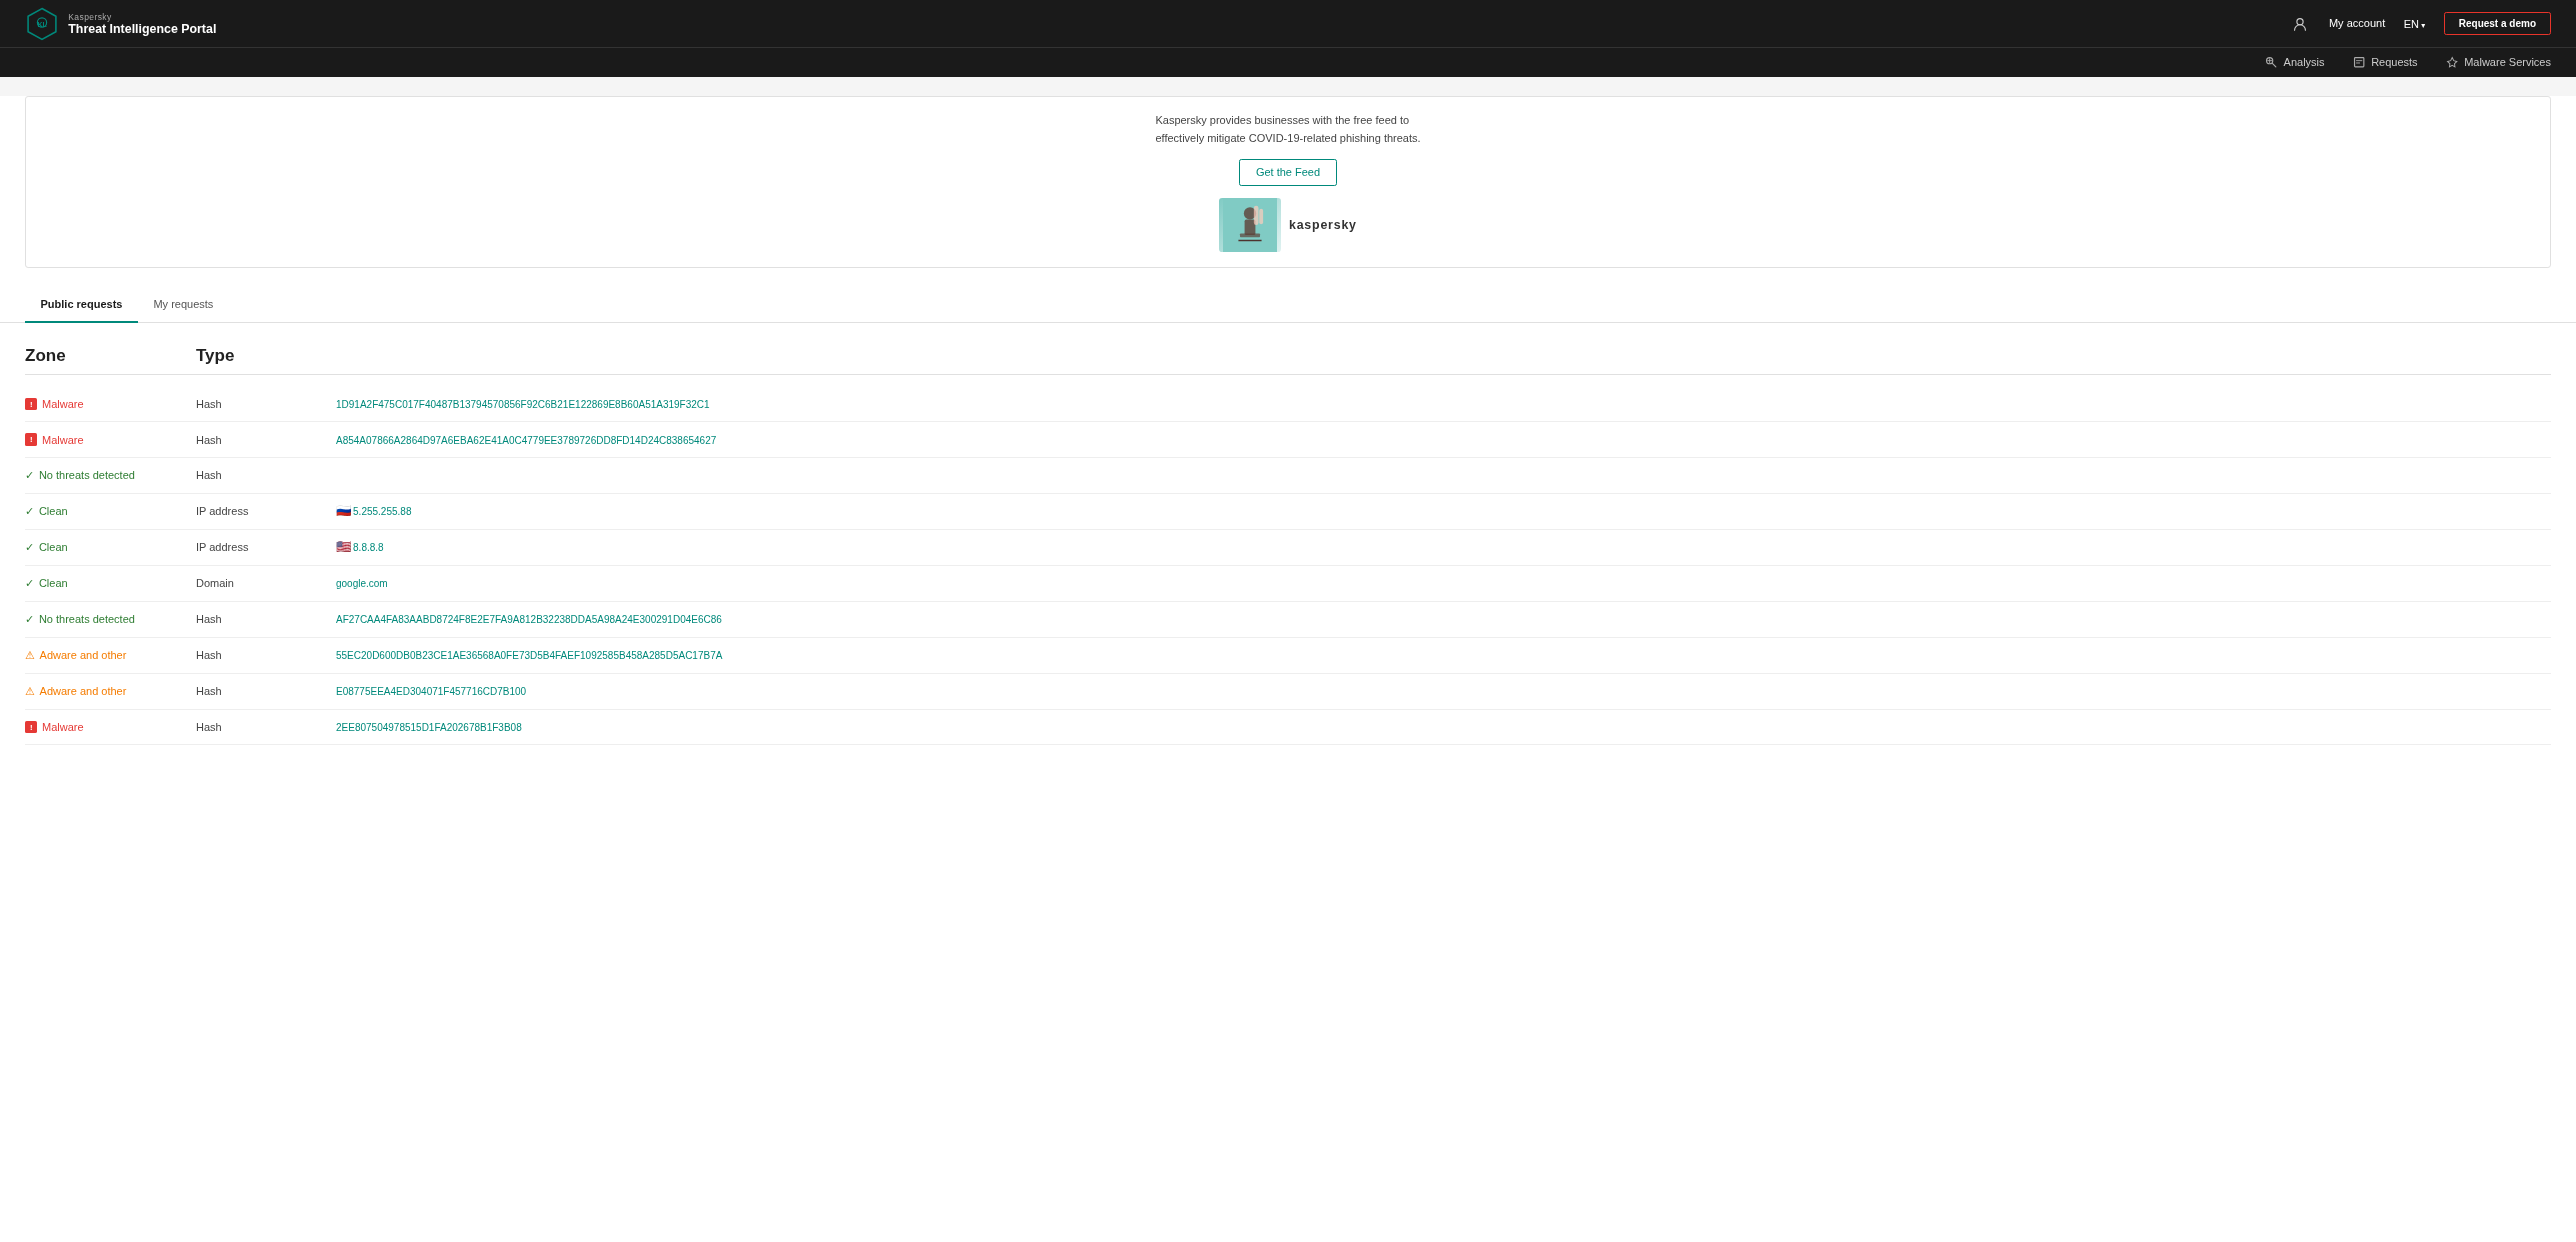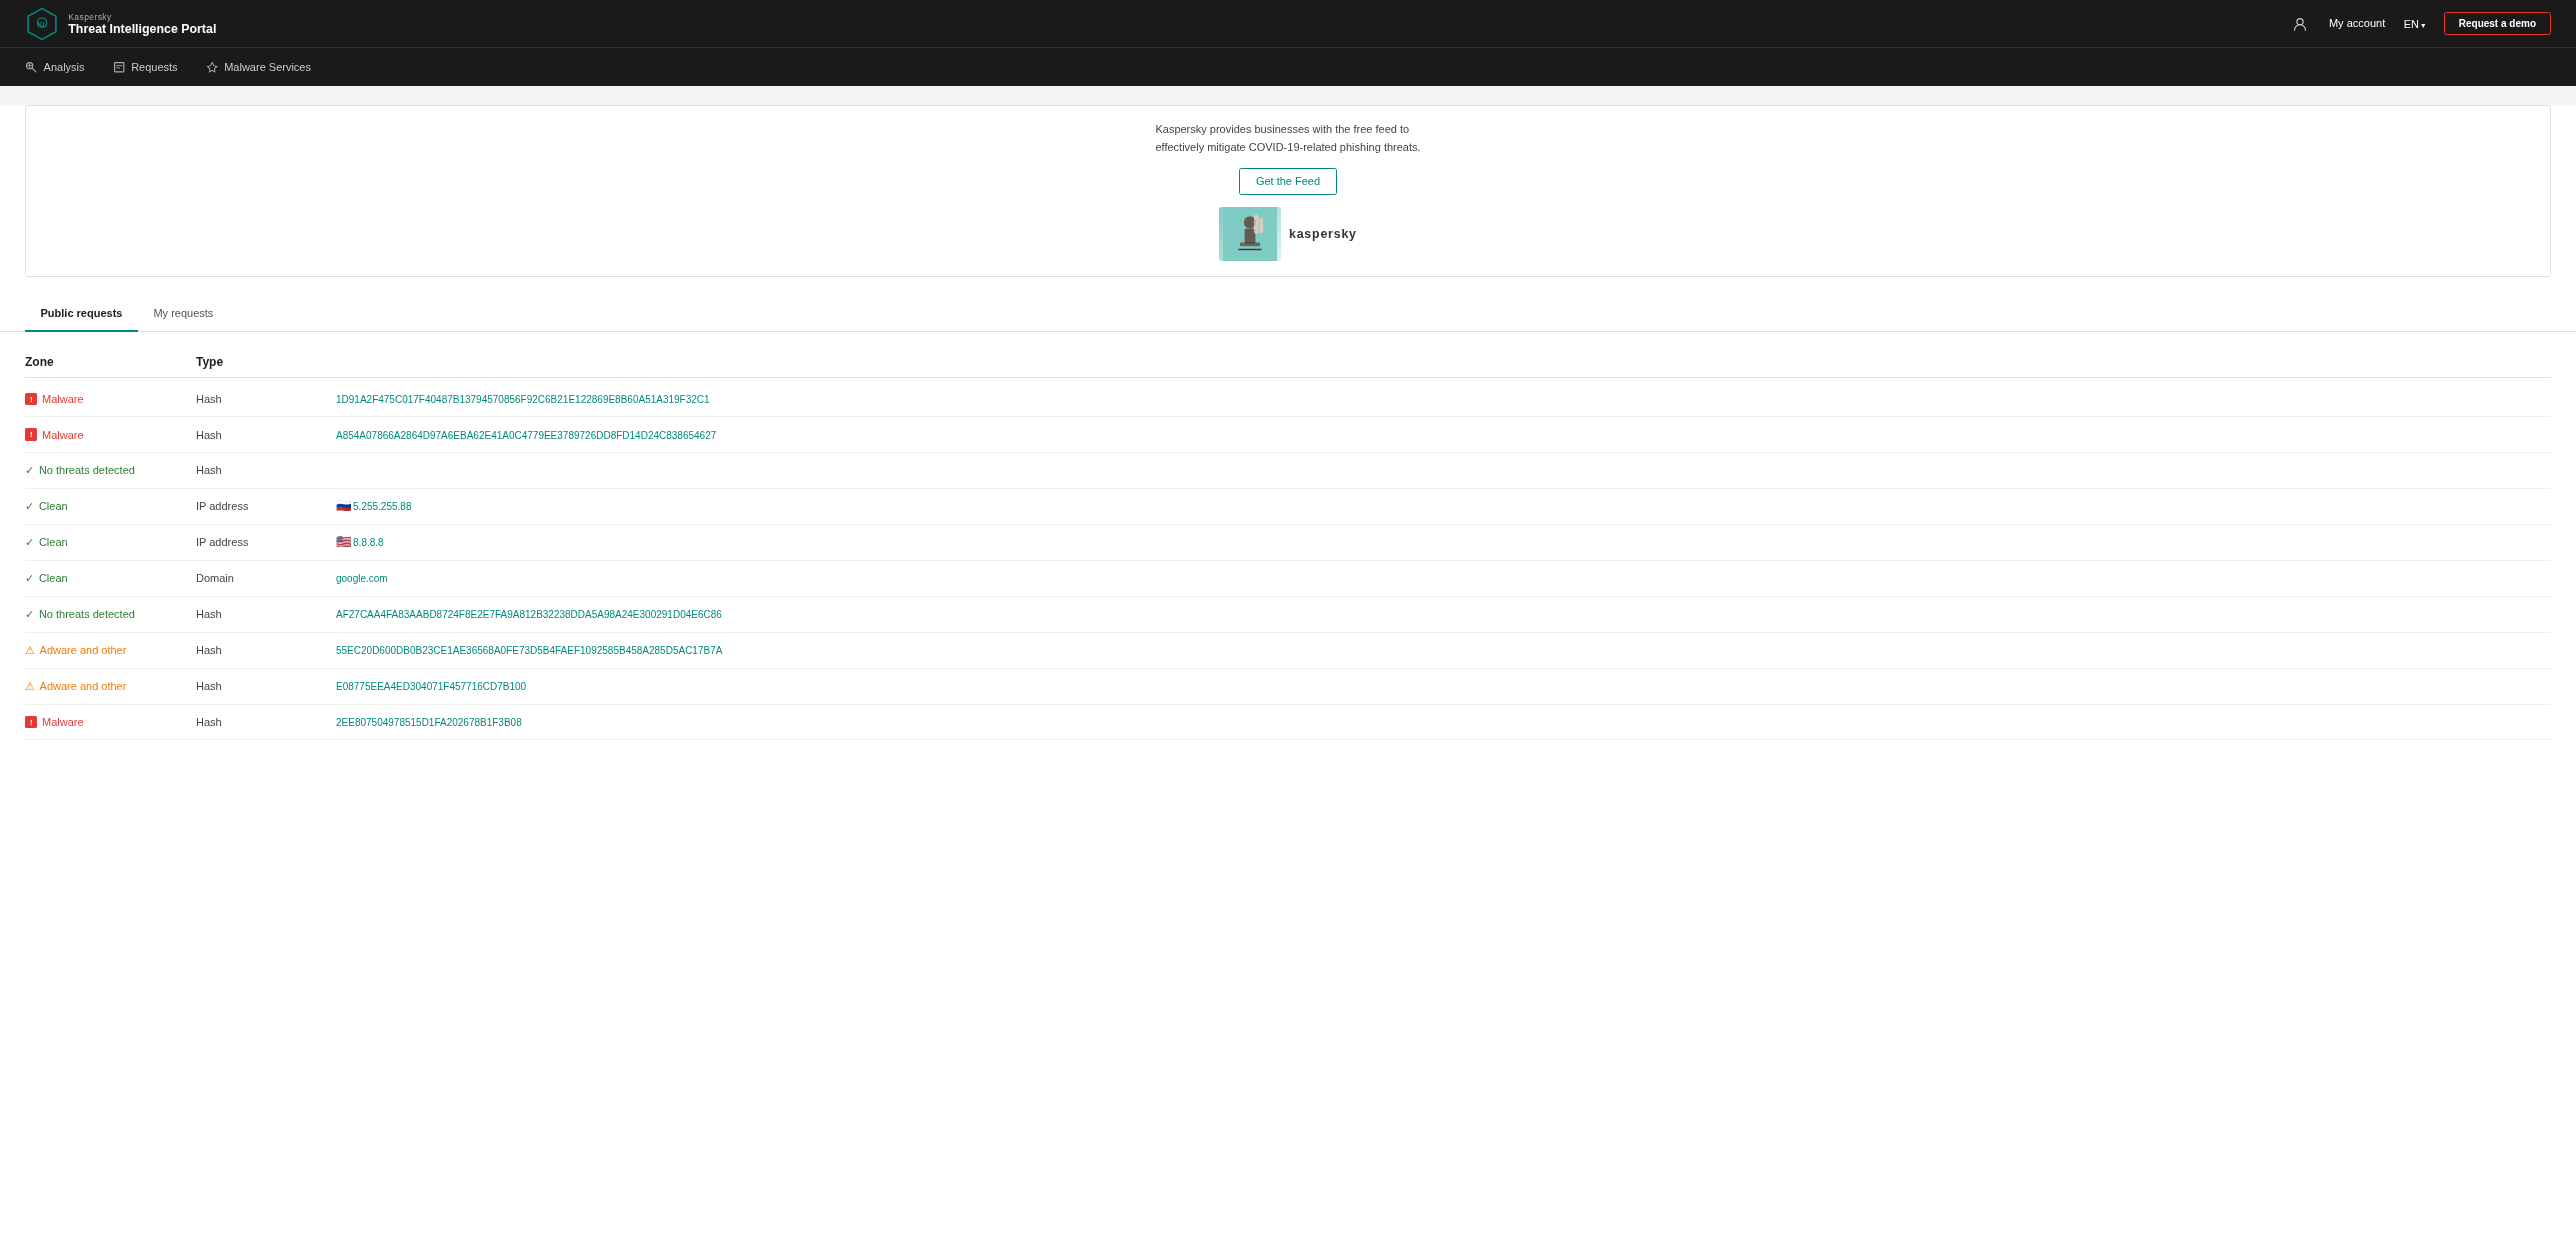--- a/index.html
+++ b/index.html
@@ -64,22 +64,23 @@
       font-weight: 600;
     }
 
     
     .subnav {
       background: #1a1a1a;
       border-top: 0.8px solid #333;
       display: flex;
       align-items: center;
       padding: 0 25px;
-      height: 39px;
+      height: 30px;
       gap: 28px;
+      justify-content: flex-end;
     }
     .subnav-item {
       display: flex;
       align-items: center;
       gap: 6.2px;
       color: #ccc;
       font-size: 11px;
       cursor: pointer;
     }
 
@@ -170,24 +171,24 @@
 
     
     .table-section {
       padding: 0 25px;
     }
     .table-headers {
       display: grid;
       grid-template-columns: 171px 140px 1fr;
       padding: 7.8px 0 7.8px 0;
       font-weight: bold;
-      font-size: 12px;
+      font-size: 17px;
       color: #222;
       border-bottom: 0.8px solid #e0e0e0;
-      margin-bottom: 4px;
+      margin-bottom: 12px;
     }
     .table-row {
       display: grid;
       grid-template-columns: 171px 140px 1fr;
       padding: 11px 0;
       border-bottom: 0.8px solid #eee;
       align-items: center;
     }
     .zone-cell {
       display: flex;

